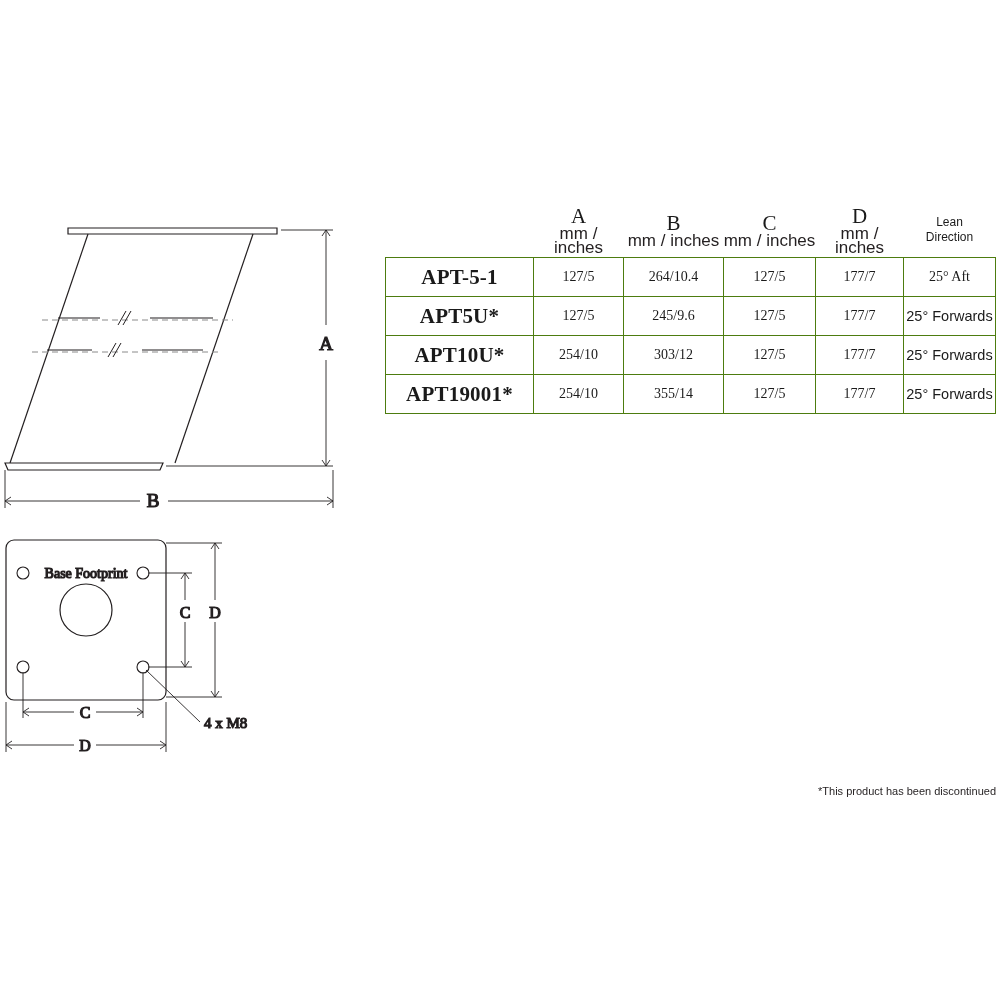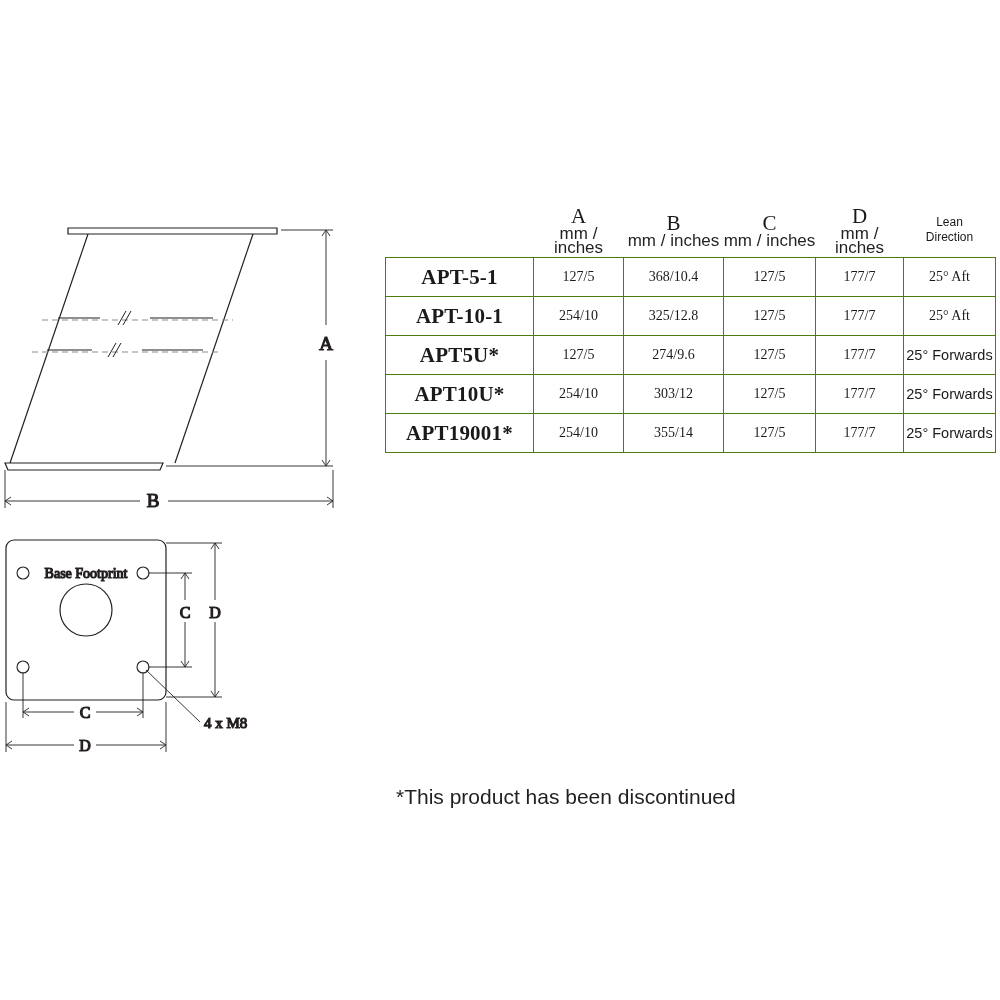--- a/index.html
+++ b/index.html
@@ -91,22 +91,22 @@
   .col-c { width: 92px; }
   .col-d { width: 88px; }
   .col-lean { width: 92px; }
 
   
   #footnote {
     position: absolute;
     right: 4px;
     top: 785px;
     width: 600px;
-    text-align: left;
-    font-size: 21px;
+    text-align: right;
+    font-size: 11px;
     font-family: "Liberation Sans", sans-serif;
     color: #231f20;
   }
 
   .svg-text {
     font-family: "Liberation Serif", serif;
     fill: #231f20;
   }
 </style>
 </head>
@@ -257,37 +257,29 @@
         <th>
           <div class="hdr-lean">Lean</div>
           <div class="hdr-lean">Direction</div>
         </th>
       </tr>
     </thead>
     <tbody>
       <tr>
         <td class="model">APT-5-1</td>
         <td class="val">127/5</td>
-        <td class="val">368/10.4</td>
+        <td class="val">264/10.4</td>
         <td class="val">127/5</td>
         <td class="val">177/7</td>
         <td class="lean">25° Aft</td>
       </tr>
       <tr>
-        <td class="model">APT-10-1</td>
-        <td class="val">254/10</td>
-        <td class="val">325/12.8</td>
-        <td class="val">127/5</td>
-        <td class="val">177/7</td>
-        <td class="lean">25° Aft</td>
-      </tr>
-      <tr>
         <td class="model">APT5U*</td>
         <td class="val">127/5</td>
-        <td class="val">274/9.6</td>
+        <td class="val">245/9.6</td>
         <td class="val">127/5</td>
         <td class="val">177/7</td>
         <td class="lean small">25° Forwards</td>
       </tr>
       <tr>
         <td class="model">APT10U*</td>
         <td class="val">254/10</td>
         <td class="val">303/12</td>
         <td class="val">127/5</td>
         <td class="val">177/7</td>

